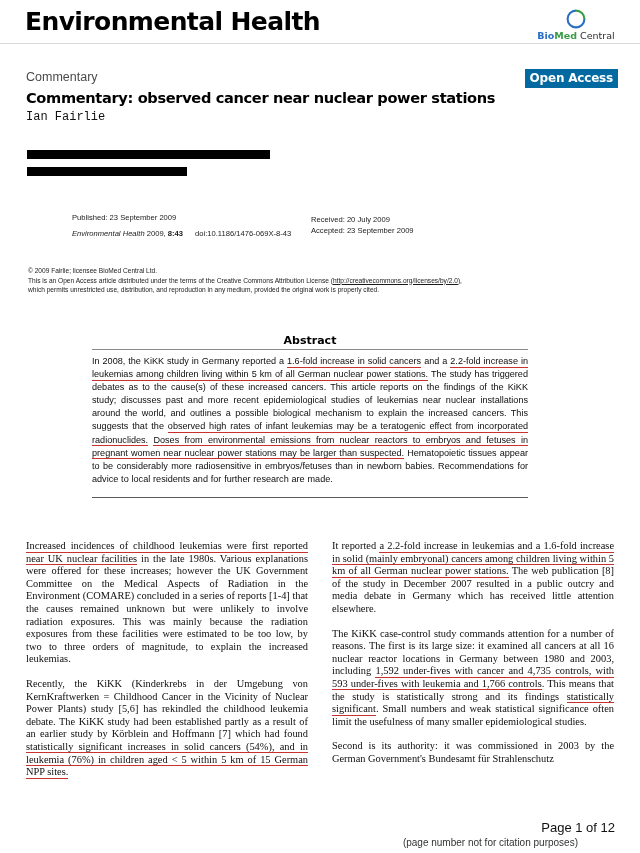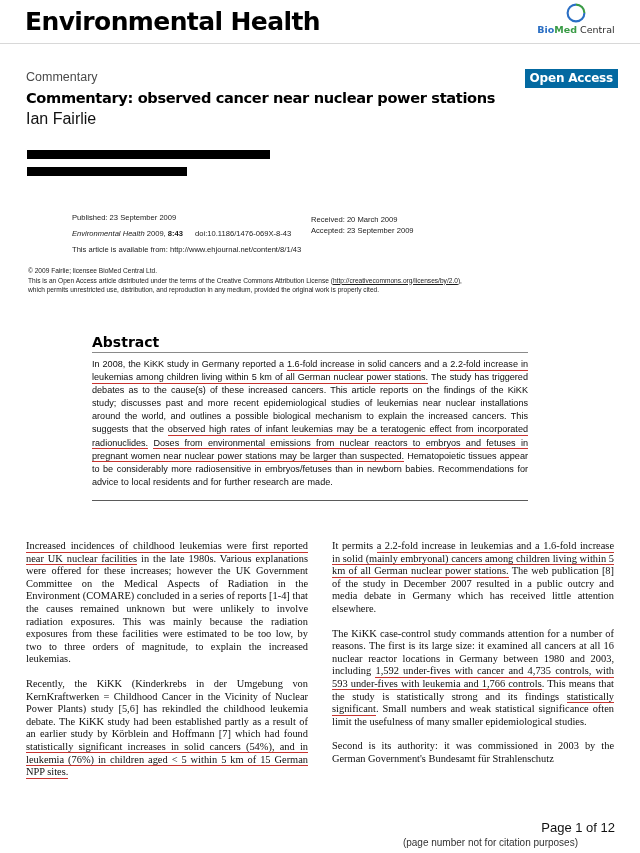--- a/index.html
+++ b/index.html
@@ -28,21 +28,21 @@
     position: absolute;
     left: 25px; top: 7px;
     font-family: "DejaVu Sans", sans-serif;
     font-weight: bold;
     font-size: 25px;
     letter-spacing: -0.6px;
     color: #000;
   }
   .bmc-logo {
     position: absolute;
-    right: 8px; top: 2px;
+    right: 8px; top: 8px;
     width: 112px; height: 38px;
     text-align: center;
   }
   .bmc-arc { display: block; margin: 0 auto; }
   .bmc-wordmark {
     font-family: "DejaVu Sans", sans-serif;
     font-size: 9.5px;
     line-height: 11px;
     white-space: nowrap;
     margin-top: 0px;
@@ -78,22 +78,22 @@
     width: 560px;
     font-family: "DejaVu Sans", sans-serif;
     font-weight: bold;
     font-size: 14.6px;
     letter-spacing: -0.35px;
     color: #000;
   }
   .author-line {
     position: absolute;
     left: 26px; top: 110px;
-    font-family: Liberation Sans, sans-serif;
-    font-size: 16px;
+    font-family: Liberation Mono, monospace;
+    font-size: 12px;
     color: #111;
   }
 
   
   .redact {
     position: absolute;
     background: #000;
   }
   .redact-1 { left: 27px; top: 150px; width: 243px; height: 9px; }
   .redact-2 { left: 27px; top: 167px; width: 160px; height: 9px; }
@@ -140,23 +140,24 @@
 
   
   .abstract {
     position: absolute;
     left: 92px; top: 334px;
     width: 436px;
   }
   .abstract-heading {
     font-family: "DejaVu Sans", sans-serif;
     font-weight: bold;
-    font-size: 14px;
+    font-size: 11px;
     color: #000;
     margin-bottom: 2px;
+    text-align: center;
   }
   .abstract-rule {
     height: 1px;
     background: #8a8a8a;
     margin-bottom: 5px;
   }
   .abstract-body {
     font-family: "Liberation Sans", sans-serif;
     font-size: 9.1px;
     line-height: 13.1px;
@@ -243,25 +244,24 @@
 <div class="open-access">Open Access</div>
 <div class="article-title">Commentary: observed cancer near nuclear power stations</div>
 <div class="author-line">Ian Fairlie</div>
 
 <div class="redact redact-1"></div>
 <div class="redact redact-2"></div>
 
 <div class="meta-left">
   <div class="row">Published: 23 September 2009</div>
   <div class="row"><span class="meta-journal-name">Environmental Health</span><span> 2009, </span><span class="meta-bold">8:43</span><span class="meta-doi">doi:10.1186/1476-069X-8-43</span></div>
-  <div class="row">This article is available from: http://www.ehjournal.net/content/8/1/43</div>
 </div>
 
 <div class="meta-right">
-  <div>Received: 20 March 2009</div>
+  <div>Received: 20 July 2009</div>
   <div>Accepted: 23 September 2009</div>
 </div>
 
 <div class="license">
   <div>© 2009 Fairlie; licensee BioMed Central Ltd.</div>
   <div><span>This is an Open Access article distributed under the terms of the Creative Commons Attribution License (</span><span class="lnk">http://creativecommons.org/licenses/by/2.0</span><span>),</span></div>
   <div>which permits unrestricted use, distribution, and reproduction in any medium, provided the original work is properly cited.</div>
 </div>
 
 <div class="abstract">
@@ -270,21 +270,21 @@
   <div class="abstract-body"><span>In 2008, the KiKK study in Germany reported a </span><span class="hl">1.6-fold increase in solid cancers</span><span> and a </span><span class="hl">2.2-fold increase in leukemias among children living within 5 km of all German nuclear power stations.</span><span> The study has triggered debates as to the cause(s) of these increased cancers. This article reports on the findings of the KiKK study; discusses past and more recent epidemiological studies of leukemias near nuclear installations around the world, and outlines a possible biological mechanism to explain the increased cancers. This suggests that the </span><span class="hl">observed high rates of infant leukemias may be a teratogenic effect from incorporated radionuclides.</span><span> </span><span class="hl">Doses from environmental emissions from nuclear reactors to embryos and fetuses in pregnant women near nuclear power stations may be larger than suspected.</span><span> Hematopoietic tissues appear to be considerably more radiosensitive in embryos/fetuses than in newborn babies. Recommendations for advice to local residents and for further research are made.</span></div>
   <div class="abstract-bottom-rule"></div>
 </div>
 
 <div class="cols">
   <div class="col col-left">
     <p><span class="hl">Increased incidences of childhood leukemias were first reported near UK nuclear facilities</span><span> in the late 1980s. Various explanations were offered for these increases; however the UK Government Committee on the Medical Aspects of Radiation in the Environment (COMARE) concluded in a series of reports [1-4] that the causes remained unknown but were unlikely to involve radiation exposures. This was mainly because the radiation exposures from these facilities were estimated to be too low, by two to three orders of magnitude, to explain the increased leukemias.</span></p>
     <p><span>Recently, the KiKK (Kinderkrebs in der Umgebung von KernKraftwerken = Childhood Cancer in the Vicinity of Nuclear Power Plants) study [5,6] has rekindled the childhood leukemia debate. The KiKK study had been established partly as a result of an earlier study by Körblein and Hoffmann [7] which had found </span><span class="hl">statistically significant increases in solid cancers (54%), and in leukemia (76%) in children aged &lt; 5 within 5 km of 15 German NPP sites.</span></p>
   </div>
   <div class="col col-right">
-    <p><span>It permits </span><span class="hl">a 2.2-fold increase in leukemias and a 1.6-fold increase in solid (mainly embryonal) cancers among children living within 5 km of all German nuclear power stations.</span><span> The web publication [8] of the study in December 2007 resulted in a public outcry and media debate in Germany which has received little attention elsewhere.</span></p>
+    <p><span>It reported </span><span class="hl">a 2.2-fold increase in leukemias and a 1.6-fold increase in solid (mainly embryonal) cancers among children living within 5 km of all German nuclear power stations.</span><span> The web publication [8] of the study in December 2007 resulted in a public outcry and media debate in Germany which has received little attention elsewhere.</span></p>
     <p><span>The KiKK case-control study commands attention for a number of reasons. The first is its large size: it examined all cancers at all 16 nuclear reactor locations in Germany between 1980 and 2003, including </span><span class="hl">1,592 under-fives with cancer and 4,735 controls, with 593 under-fives with leukemia and 1,766 controls</span><span>. This means that the study is statistically strong and its findings </span><span class="hl">statistically significant</span><span>. Small numbers and weak statistical significance often limit the usefulness of many smaller epidemiological studies.</span></p>
     <p>Second is its authority: it was commissioned in 2003 by the German Government's Bundesamt für Strahlenschutz</p>
   </div>
   <div class="clear"></div>
 </div>
 
 <div class="footer">
   <div class="page-num">Page 1 of 12</div>
   <div class="page-note">(page number not for citation purposes)</div>
 </div>

